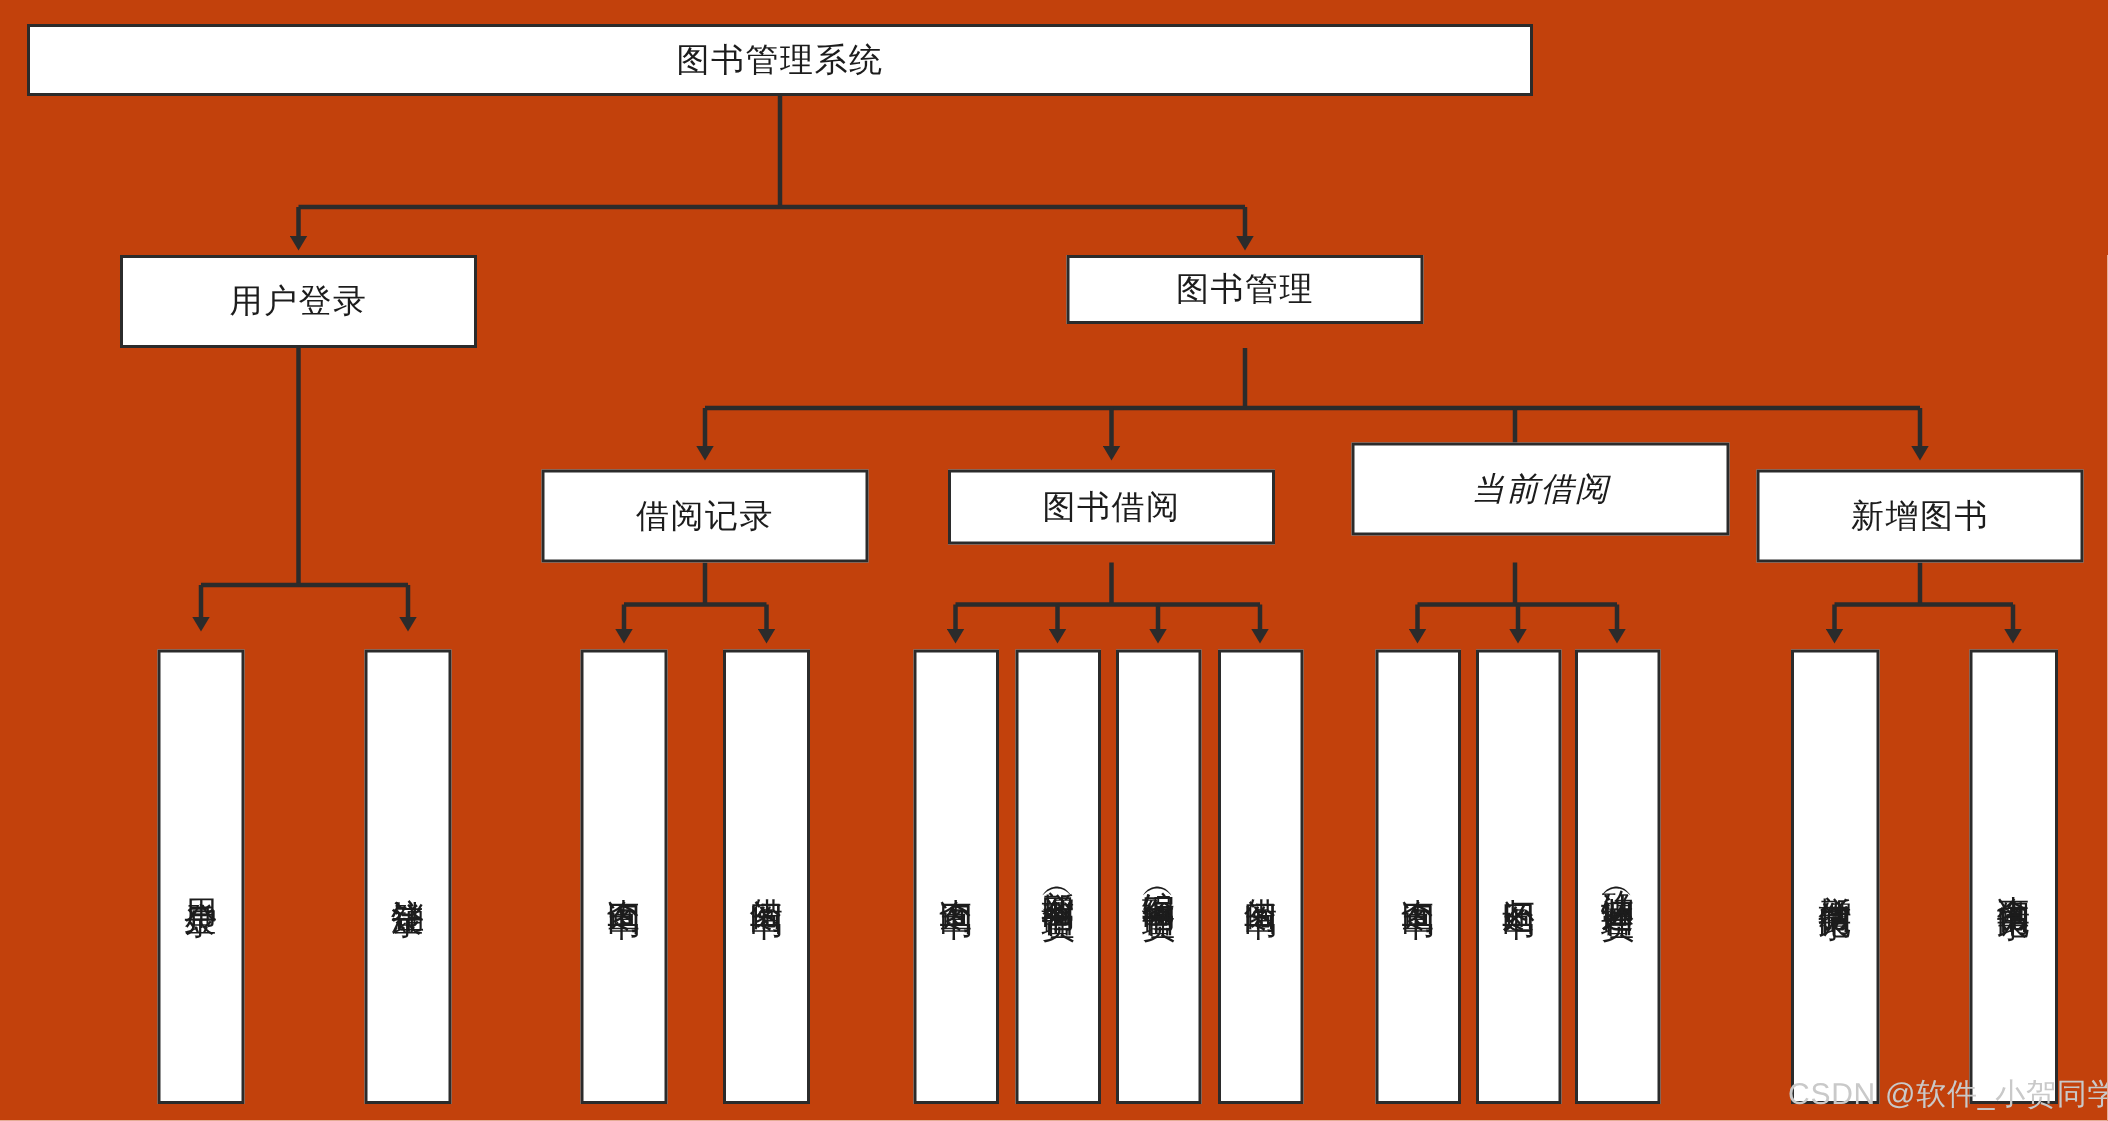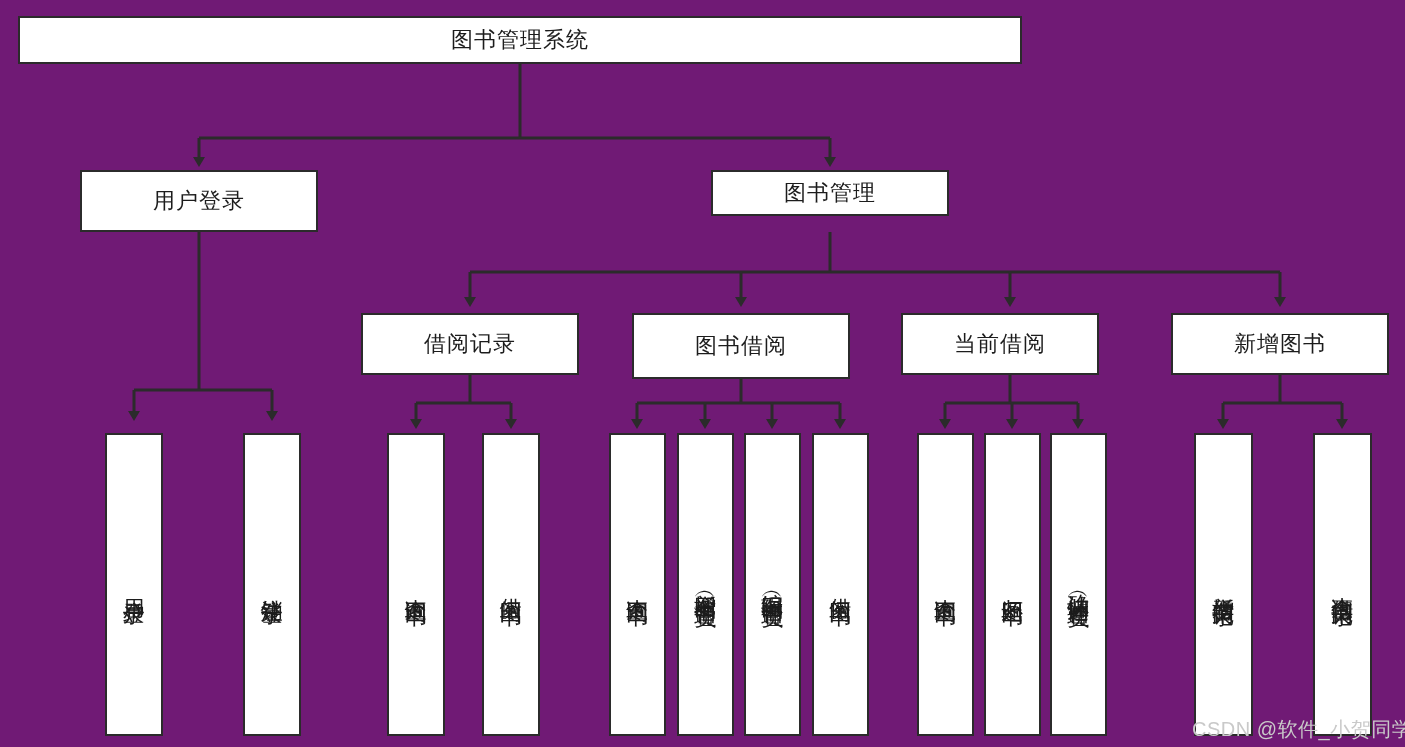--- a/index.html
+++ b/index.html
@@ -7,21 +7,21 @@
     padding: 0;
     background: #ffffff;
   }
   body {
     font-family: "Liberation Sans", "DejaVu Sans", sans-serif;
   }
   #canvas {
     position: relative;
     width: 1405px;
     height: 747px;
-    background: #701a75;
+    background: #c2410c;
     overflow: hidden;
   }
   svg#edges {
     position: absolute;
     left: 0;
     top: 0;
     width: 1405px;
     height: 747px;
     pointer-events: none;
   }
@@ -128,24 +128,24 @@
   <div class="node horizontal" style="left:80px; top:170px; width:238px; height:62px;">
     <span>用户登录</span>
   </div>
   <div class="node horizontal" style="left:711px; top:170px; width:238px; height:46px;">
     <span>图书管理</span>
   </div>
 
   <div class="node horizontal" style="left:361px; top:313px; width:218px; height:62px;">
     <span>借阅记录</span>
   </div>
-  <div class="node horizontal" style="left:632px; top:313px; width:218px; height:66px;">
+  <div class="node horizontal" style="left:632px; top:313px; width:218px; height:50px;">
     <span>图书借阅</span>
   </div>
-  <div class="node horizontal" style="left:901px; top:313px; width:198px; height:62px;">
+  <div class="node horizontal" style="left:901px; top:295px; width:252px; height:62px;font-style:italic;">
     <span>当前借阅</span>
   </div>
   <div class="node horizontal" style="left:1171px; top:313px; width:218px; height:62px;">
     <span>新增图书</span>
   </div>
 
   <div class="node vertical" style="left:105px; top:433px; width:58px; height:303px;">
     <span class="vtext">用户登录</span>
   </div>
   <div class="node vertical" style="left:243px; top:433px; width:58px; height:303px;">

